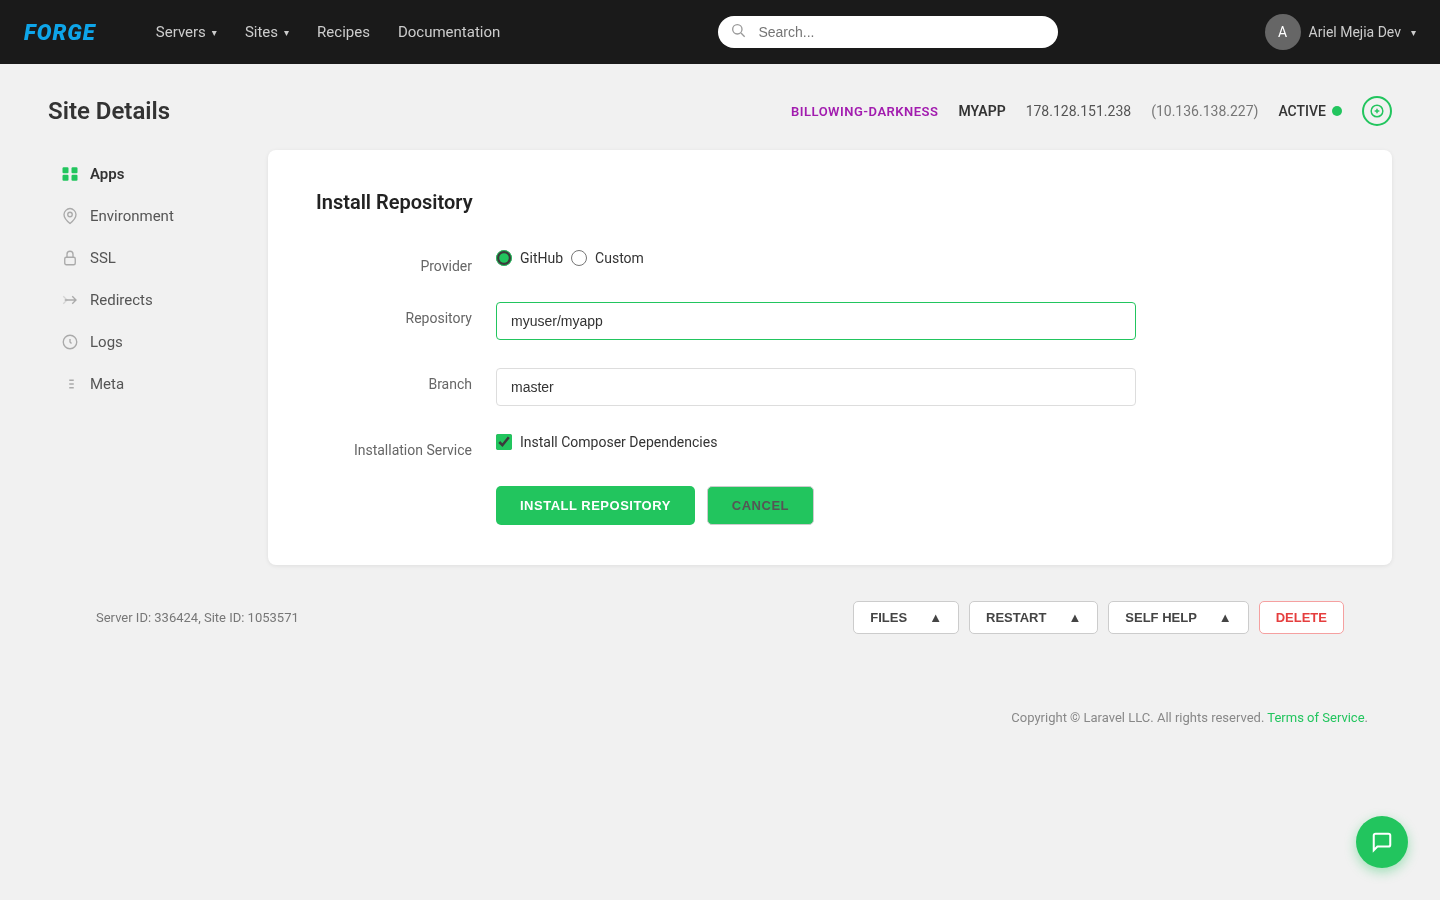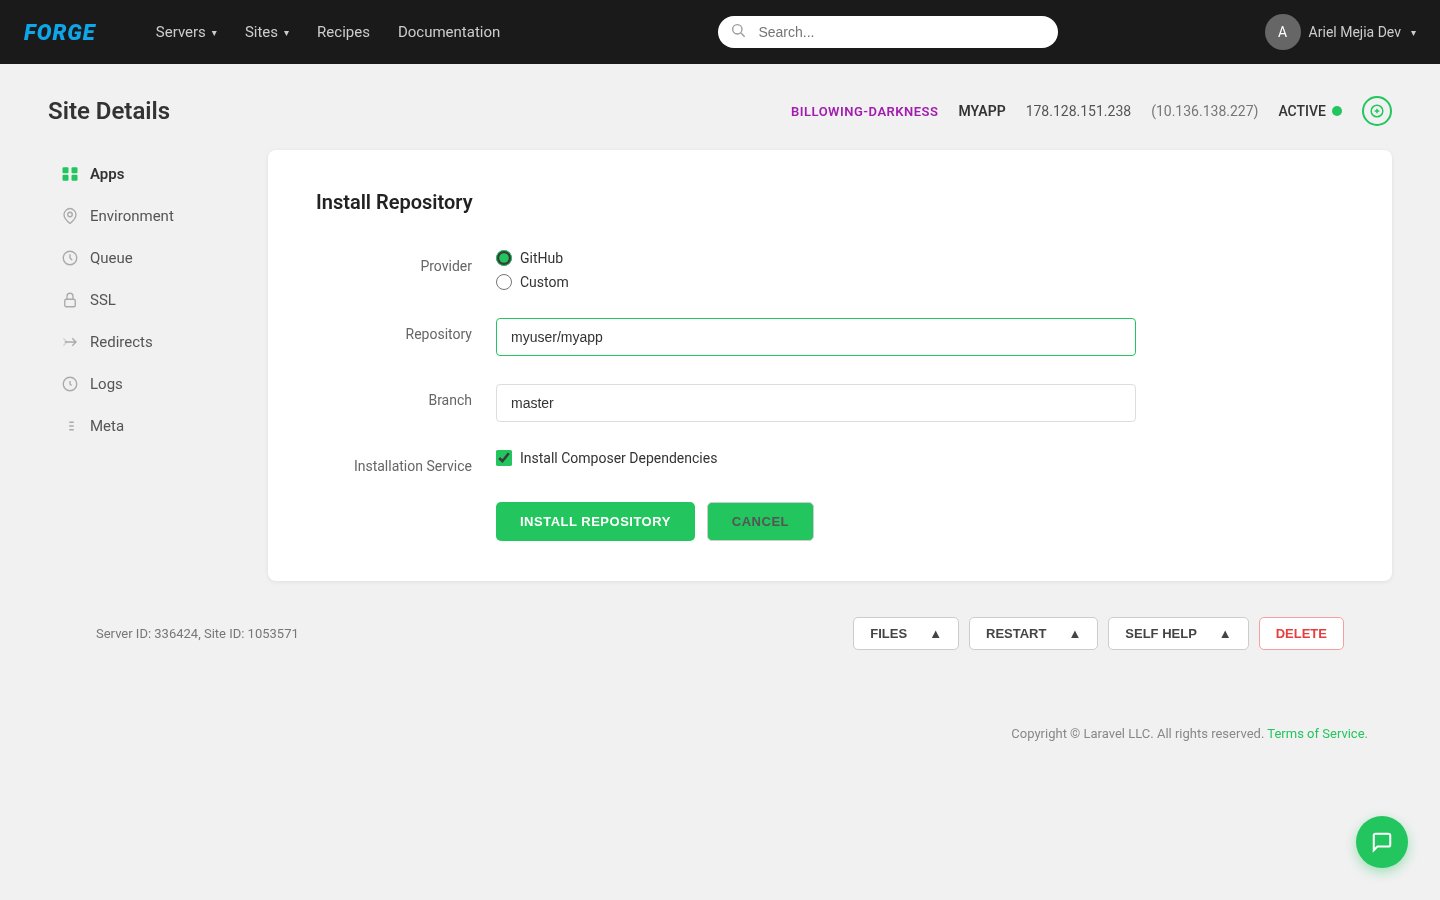--- a/index.html
+++ b/index.html
@@ -214,22 +214,23 @@
       font-size: 14px;
       padding-top: 8px;
       text-align: right;
       padding-right: 24px;
     }
     .form-control {
       flex: 1;
     }
     .radio-group {
       display: flex;
-      flex-direction: column;
+      flex-direction: row;
       gap: 8px;
+      align-items: flex-end;
     }
     .radio-option {
       display: flex;
       align-items: center;
       gap: 8px;
       font-size: 14px;
       color: #333;
       cursor: pointer;
     }
     .radio-option input[type="radio"] {
@@ -445,29 +446,20 @@
       <div class="sidebar-item">
         <span class="sidebar-icon">
           <svg width="18" height="18" viewBox="0 0 24 24" fill="none" stroke="#aaa" stroke-width="1.8">
             <path d="M12 2C8 2 4 6 4 10c0 5.5 8 12 8 12s8-6.5 8-12c0-4-4-8-8-8z"></path>
             <circle cx="12" cy="10" r="3"></circle>
           </svg>
         </span>
         <span>Environment</span>
       </div>
 
-      <div class="sidebar-item">
-        <span class="sidebar-icon">
-          <svg width="18" height="18" viewBox="0 0 24 24" fill="none" stroke="#aaa" stroke-width="1.8">
-            <circle cx="12" cy="12" r="9"></circle>
-            <path d="M12 7v5l3 3"></path>
-          </svg>
-        </span>
-        <span>Queue</span>
-      </div>
 
       <div class="sidebar-item">
         <span class="sidebar-icon">
           <svg width="18" height="18" viewBox="0 0 24 24" fill="none" stroke="#aaa" stroke-width="1.8">
             <rect x="5" y="11" width="14" height="10" rx="2"></rect>
             <path d="M8 11V7a4 4 0 018 0v4"></path>
           </svg>
         </span>
         <span>SSL</span>
       </div>

